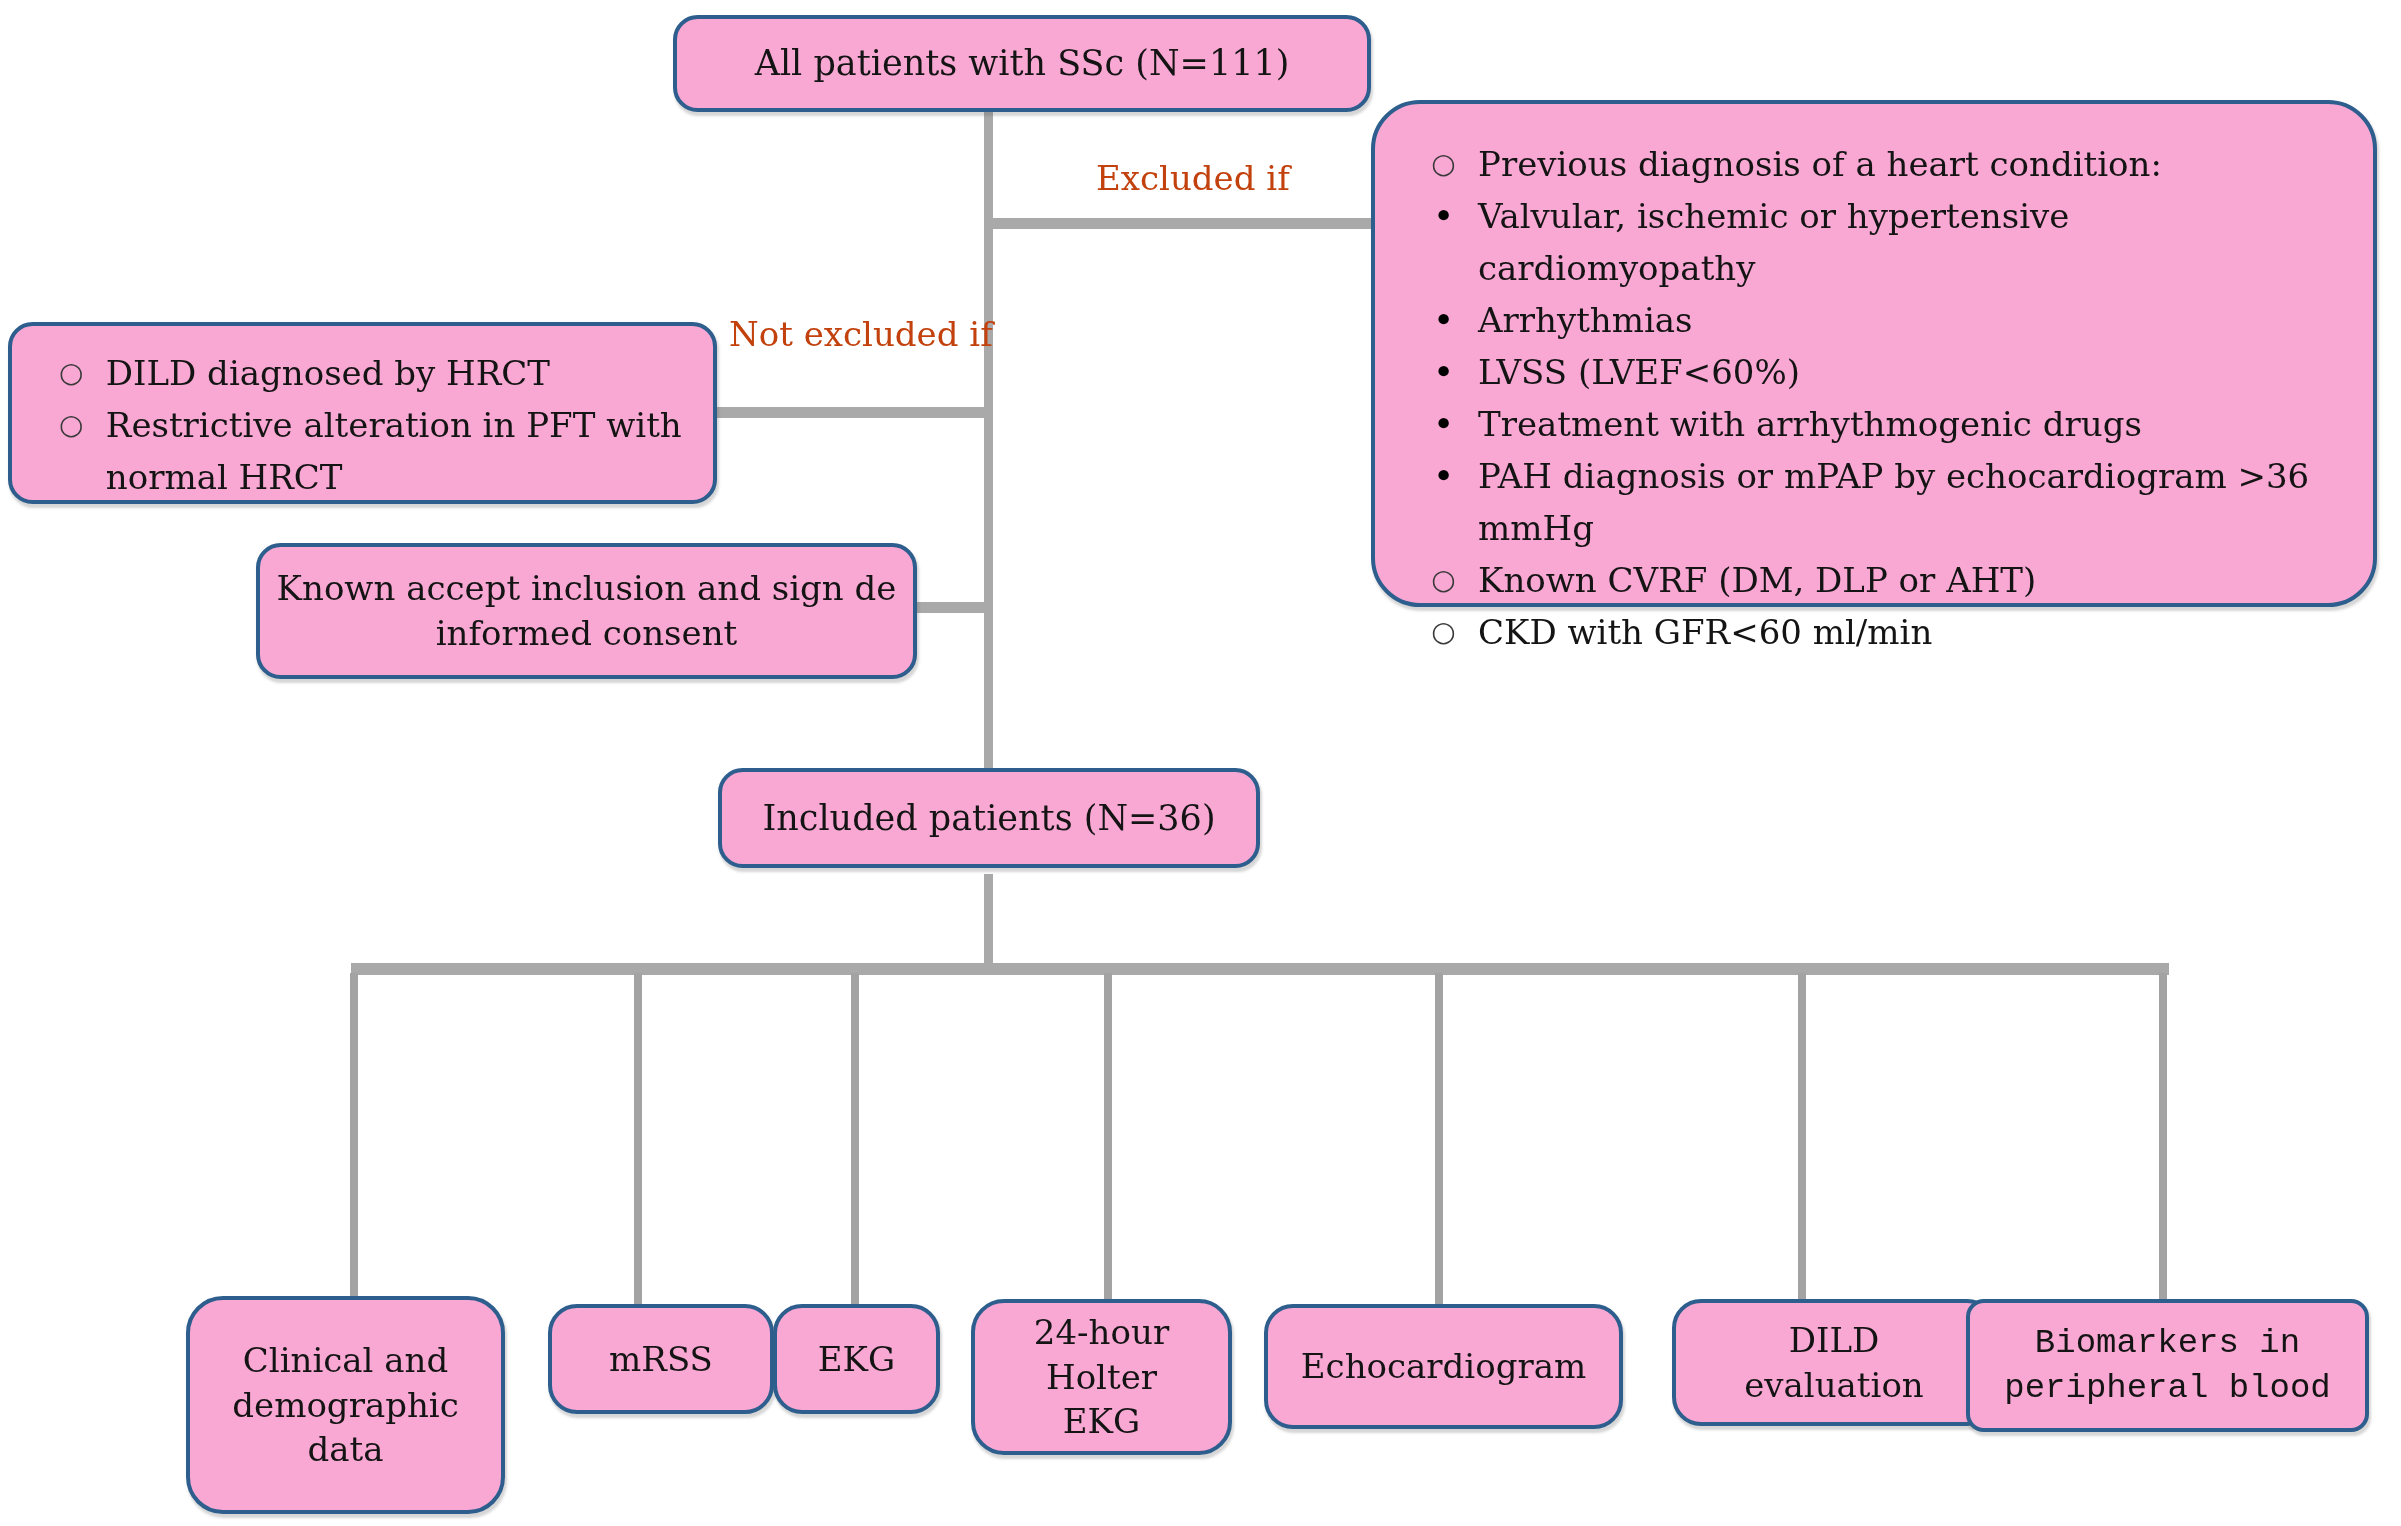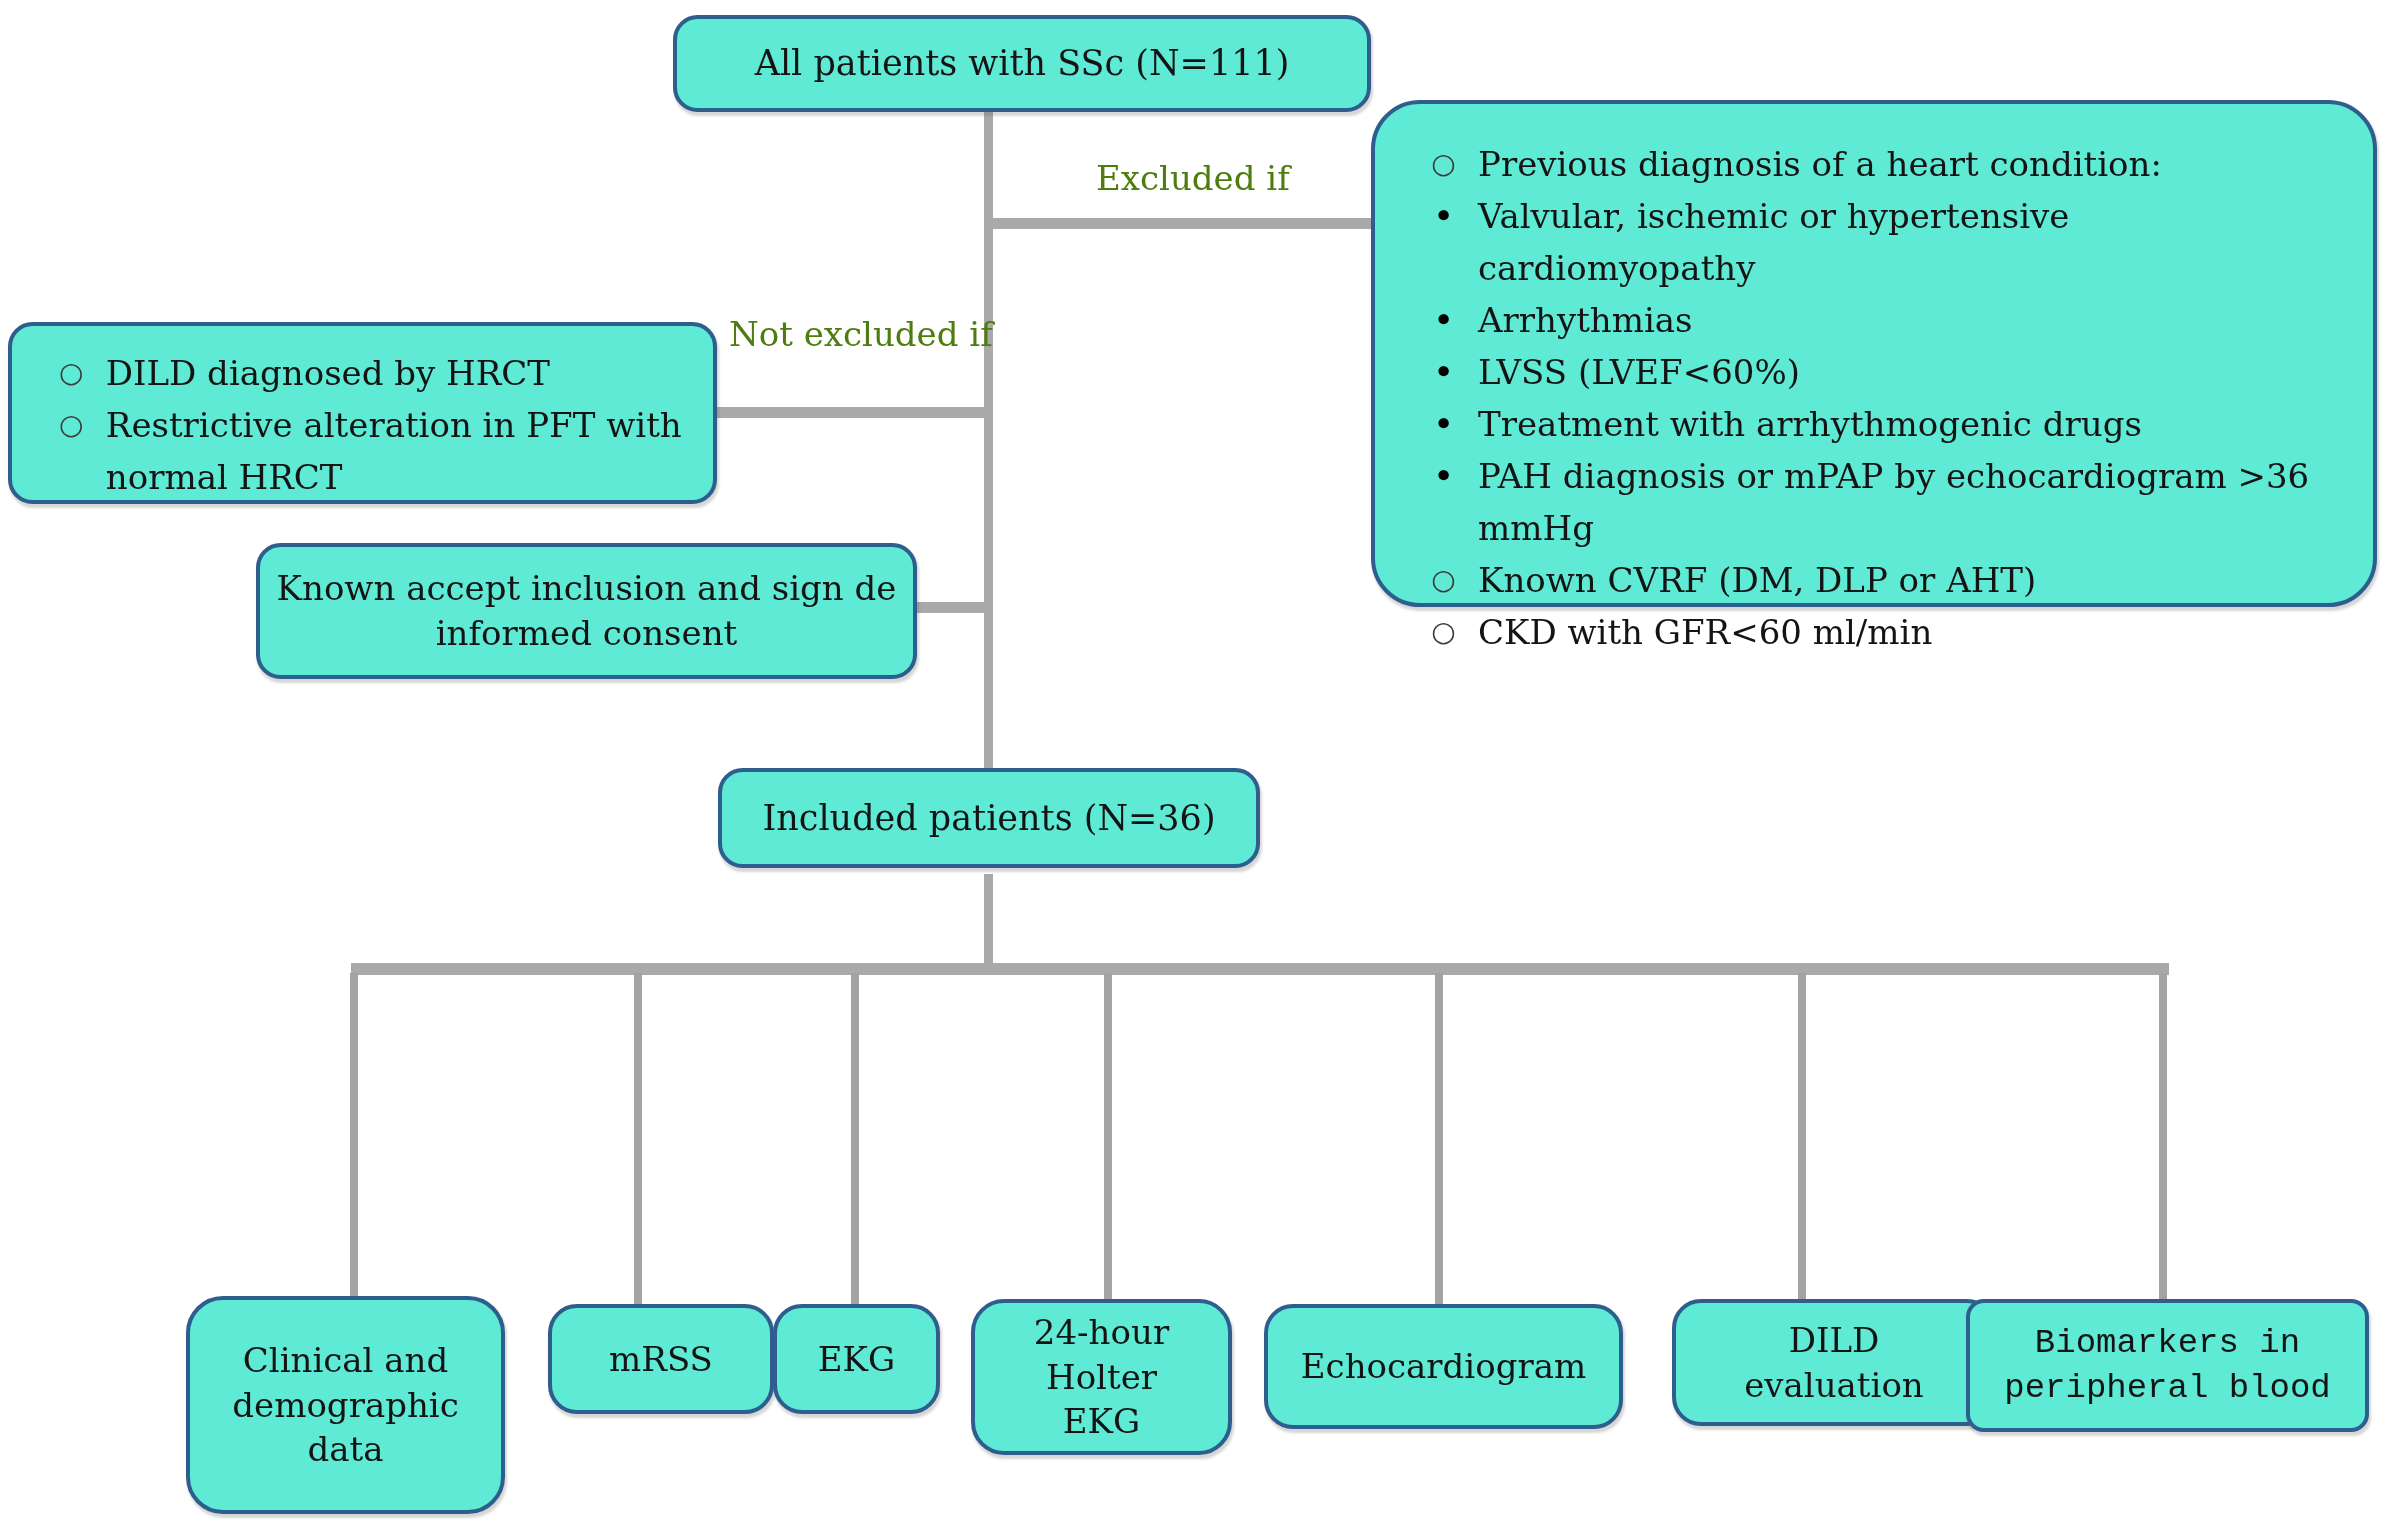--- a/index.html
+++ b/index.html
@@ -8,21 +8,21 @@
     position:relative;
     width:2401px;
     height:1526px;
     background:#ffffff;
     font-family:"DejaVu Serif","Liberation Serif",serif;
     color:#141414;
   }
   .box{
     position:absolute;
     box-sizing:border-box;
-    background:#5eead4;
+    background:#f9a8d4;
     border:4.9px solid #2d5e8d;
     border-radius:24.6px;
     box-shadow:1.6px 3.3px 2.5px rgba(90,90,90,0.25);
     display:flex;
     align-items:center;
     justify-content:center;
     text-align:center;
     z-index:2;
   }
   .box .label{
@@ -31,21 +31,21 @@
   }
   .line{
     position:absolute;
     background:#a9a9a9;
     z-index:1;
   }
   .line.thin{background:#a3a3a3;}
   .flow-label{
     position:absolute;
     font-size:34px;
-    color:#4d7c0f;
+    color:#c2410c;
     z-index:3;
     white-space:nowrap;
   }
   .list{
     display:flex;
     flex-direction:column;
     width:100%;
     box-sizing:border-box;
   }
   .list-item{

